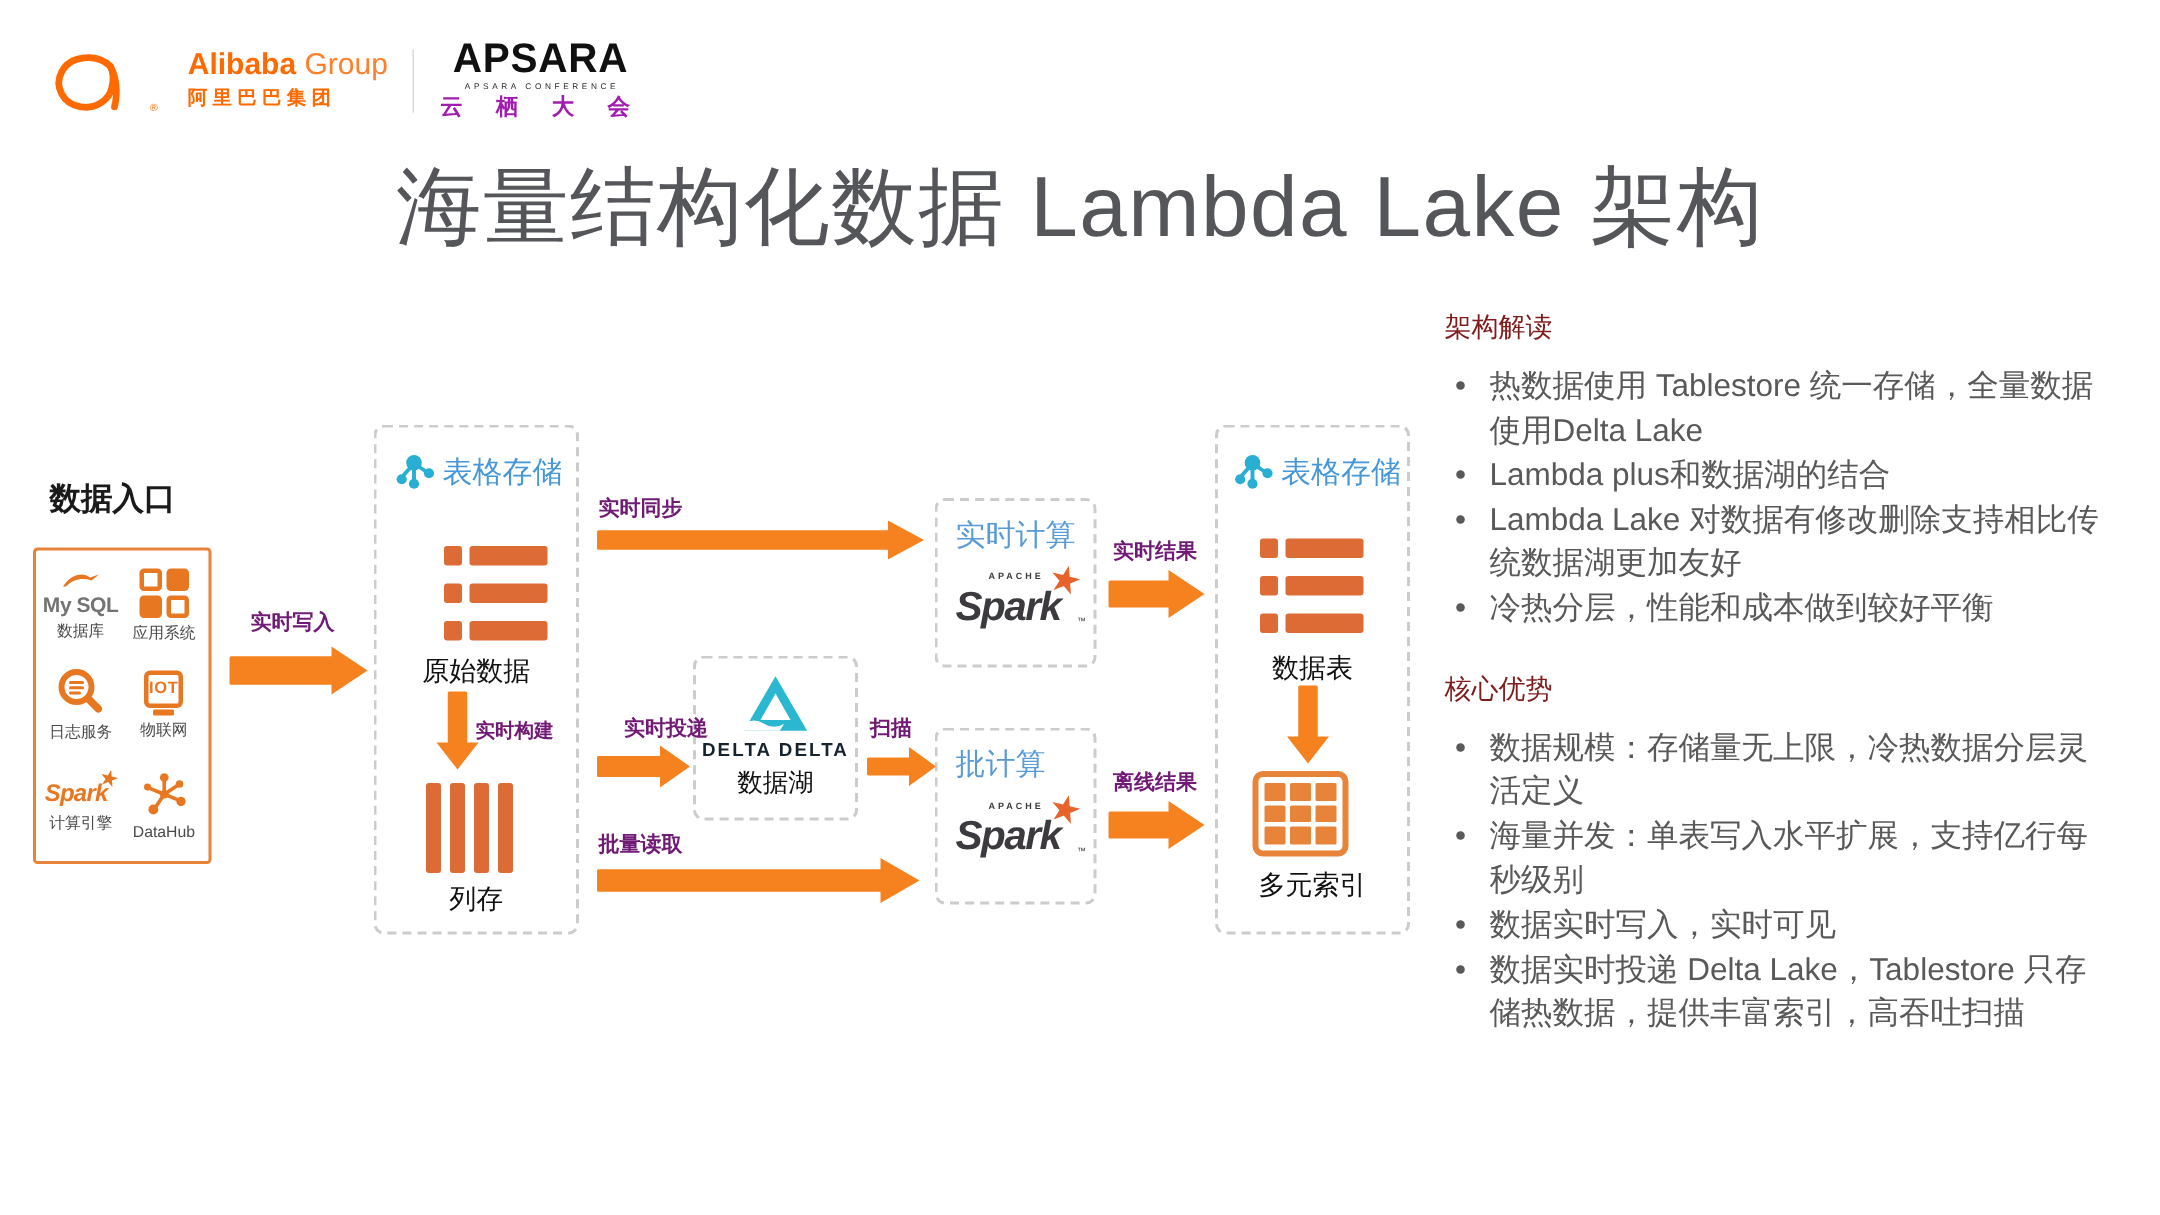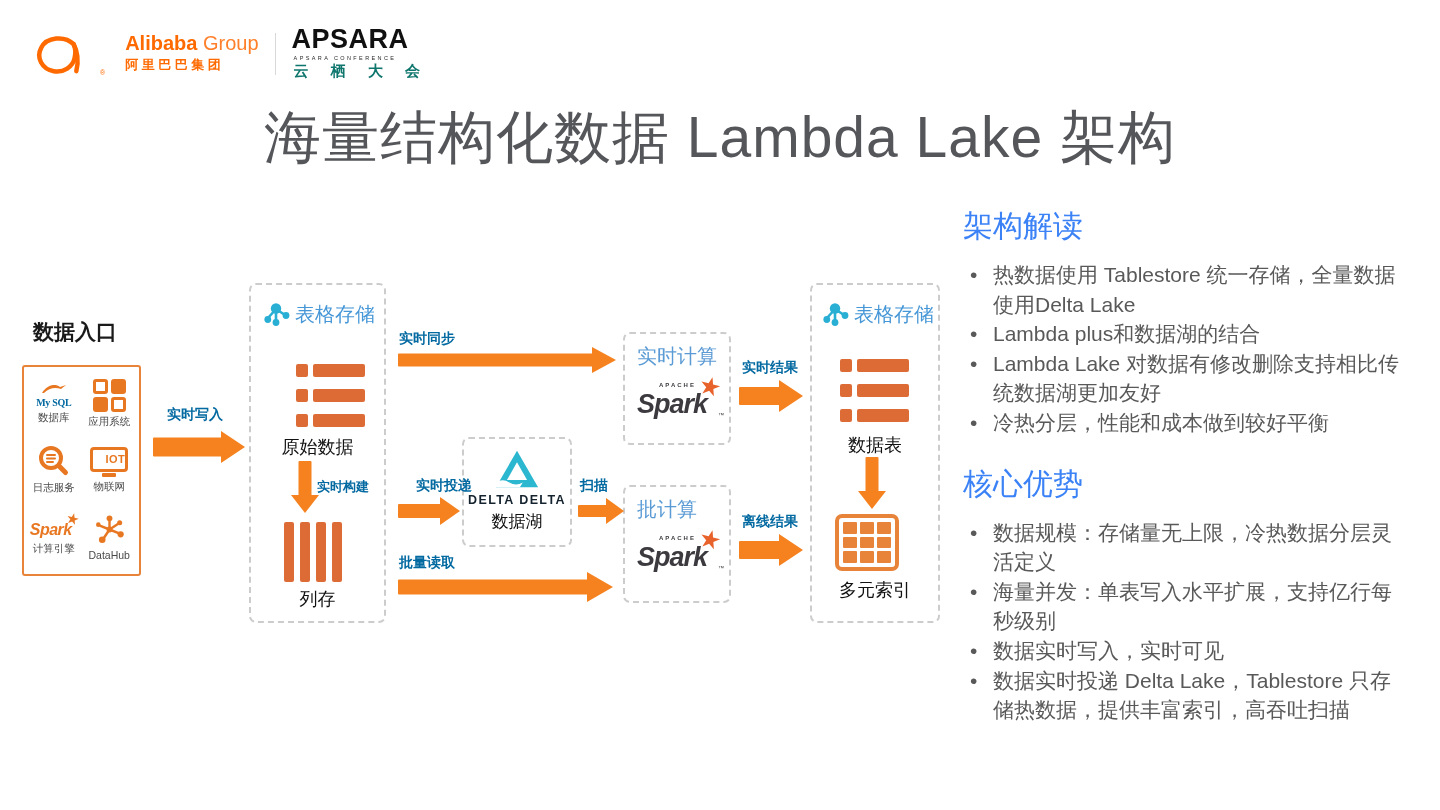--- a/index.html
+++ b/index.html
@@ -10,48 +10,48 @@
   
   .logos { position:absolute; left:34px; top:26px; display:flex; align-items:center; gap:16px; }
   .ali { display:flex; align-items:flex-start; gap:20px; }
   .ali-mark { margin-top:2px; }
   .ali-reg { font-size:7px; color:#FF6A00; align-self:flex-end; margin-left:-8px; }
   .ali-en { font-size:20px; color:#FF6A00; line-height:1.1; }
   .ali-en .b { font-weight:800; }
   .ali-en .r { font-weight:400; color:#FF7F2A; }
   .ali-cn { font-size:13px; font-weight:600; letter-spacing:3.5px; color:#FF6A00; margin-top:2px; }
   .logo-divider { width:1px; height:42px; background:#d8d8d8; }
-  .apsara { display:flex; flex-direction:column; }
+  .apsara { display:flex; flex-direction:column;text-align:center; }
   .apsara-word { font-size:27px; font-weight:900; letter-spacing:0.5px; color:#101010; line-height:1; transform:scaleY(1.02); }
   .apsara-sub { font-size:5.5px; letter-spacing:2.4px; color:#2a2a2a; margin:2px 0 1px 2px; }
-  .apsara-cn { font-size:15px; font-weight:700; letter-spacing:9px; color:#0f766e; margin-left:2px; }
+  .apsara-cn { font-size:15px; font-weight:700; letter-spacing:9px; color:#a21caf; margin-left:2px; }
 
   
   .title { position:absolute; left:0; right:0; top:100px; text-align:center; font-size:57px; font-weight:300; letter-spacing:1px; color:#55565A; }
 
   
   .arrow { position:absolute; }
   .arrow.right::before { content:""; position:absolute; left:0; right:calc(var(--hw) - 1px); top:50%; transform:translateY(-50%); height:var(--sh); background:#F5821F; border-radius:1px; }
   .arrow.right::after  { content:""; position:absolute; right:0; top:50%; transform:translateY(-50%); width:0; height:0; border-left:var(--hw) solid #F5821F; border-top:var(--hh) solid transparent; border-bottom:var(--hh) solid transparent; }
   .arrow.down::before  { content:""; position:absolute; top:0; bottom:calc(var(--hw) - 1px); left:50%; transform:translateX(-50%); width:var(--sh); background:#F5821F; border-radius:1px; }
   .arrow.down::after   { content:""; position:absolute; bottom:0; left:50%; transform:translateX(-50%); width:0; height:0; border-top:var(--hw) solid #F5821F; border-left:var(--hh) solid transparent; border-right:var(--hh) solid transparent; }
-  .alabel { position:absolute; font-size:14px; font-weight:700; color:#0369a1; white-space:nowrap; }
+  .alabel { position:absolute; font-size:14px; font-weight:700; color:#701a75; white-space:nowrap; }
 
   
   .entry-title { position:absolute; left:33px; top:318px; font-size:21px; font-weight:700; color:#1a1a1a; }
   .entry-box { position:absolute; left:22px; top:365px; width:119px; height:211px; border:2.5px solid #E8833A; border-radius:3px; background:#fff;
                display:grid; grid-template-columns:1fr 1fr; grid-template-rows:1fr 1fr 1fr; padding:4px 2px; }
   .entry-item { display:flex; flex-direction:column; align-items:center; justify-content:center; gap:3px; }
   .entry-item .lbl { font-size:10.5px; color:#4a4a4a; white-space:nowrap; }
-  .mysql-text { font-size:10px; font-weight:700; color:#0369a1; letter-spacing:-0.3px; white-space:nowrap;font-family:Liberation Serif, serif; }
+  .mysql-text { font-size:14px; font-weight:700; color:#737373; letter-spacing:-0.3px; white-space:nowrap; }
   .icon-grid4 { display:grid; grid-template-columns:15px 15px; grid-template-rows:15px 15px; gap:3px; }
   .icon-grid4 .o { border:3px solid #E87722; border-radius:3px; }
   .icon-grid4 .f { background:#E87722; border-radius:3px; }
   .iot-wrap { display:flex; flex-direction:column; align-items:center; }
-  .icon-iot { width:38px; height:25px; border:3px solid #E87722; border-radius:4px; display:flex; align-items:center; justify-content:flex-end; }
+  .icon-iot { width:26px; height:25px; border:3px solid #E87722; border-radius:4px; display:flex; align-items:center; justify-content:flex-start; }
   .icon-iot span { font-size:11px; font-weight:700; color:#E87722; letter-spacing:0.5px; }
   .iot-stand { width:14px; height:4px; background:#E87722; border-radius:1px; margin-top:1px; }
   .spark-small { position:relative; width:48px; height:22px; }
   .spark-small .w { position:absolute; left:0; bottom:0; font-size:16px; font-weight:700; font-style:italic; color:#E87722; letter-spacing:-0.5px; }
   .spark-small .s { position:absolute; right:-2px; top:-7px; font-size:15px; color:#E87722; transform:rotate(14deg); }
 
   
   .dash-box { position:absolute; border:2px dashed #cccccc; border-radius:7px; background:#fff; }
   .ts-head { position:absolute; display:flex; align-items:center; gap:5px; }
   .ts-head span { font-size:20px; color:#4697D7; white-space:nowrap; }
@@ -78,21 +78,21 @@
   .spark .star { position:absolute; right:-4px; top:-8px; font-size:25px; color:#E8632B; transform:rotate(14deg); }
   .spark .tm { position:absolute; right:-7px; bottom:4px; font-size:6px; color:#3C3A3E; }
 
   
   .dl-box { display:flex; flex-direction:column; align-items:center; }
   .dl-word { font-size:12.5px; font-weight:800; letter-spacing:1.4px; color:#15232E; margin-top:3px; }
   .dl-label { font-size:17px; color:#111; margin-top:3px; }
 
   
   .panel { position:absolute; left:963px; top:206px; width:447px; }
-  .panel h2 { font-size:30px; font-weight:500; color:#3b82f6; margin-bottom:13px; }
+  .panel h2 { font-size:18px; font-weight:500; color:#7f1d1d; margin-bottom:13px; }
   .panel ul { list-style:none; margin-bottom:26px; }
   .panel li { position:relative; padding-left:30px; font-size:21px; line-height:1.41; color:#595959; }
   .panel li::before { content:"•"; position:absolute; left:7px; color:#595959; }
 </style>
 </head>
 <body>
 
 <div class="slide">
 
   <div class="logos">

